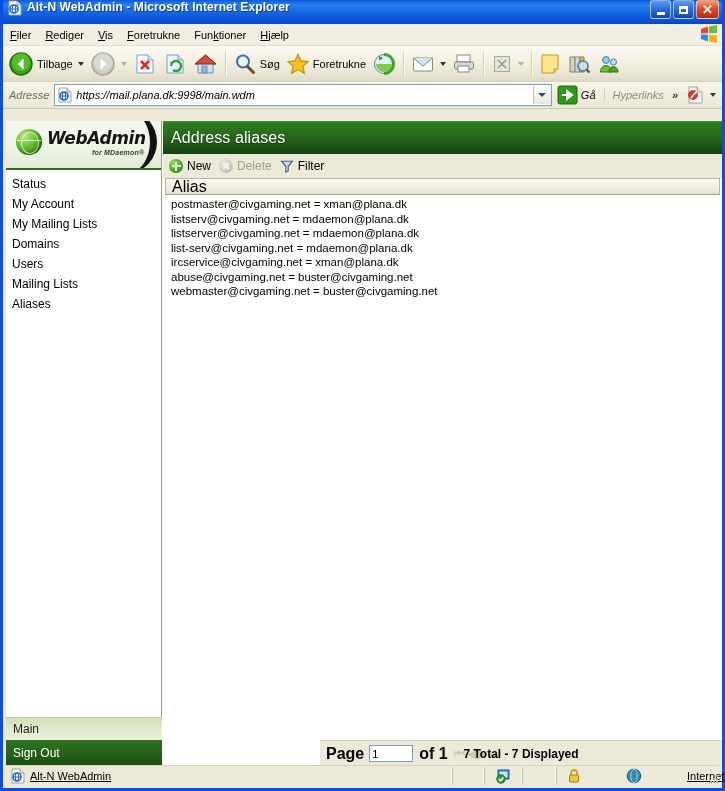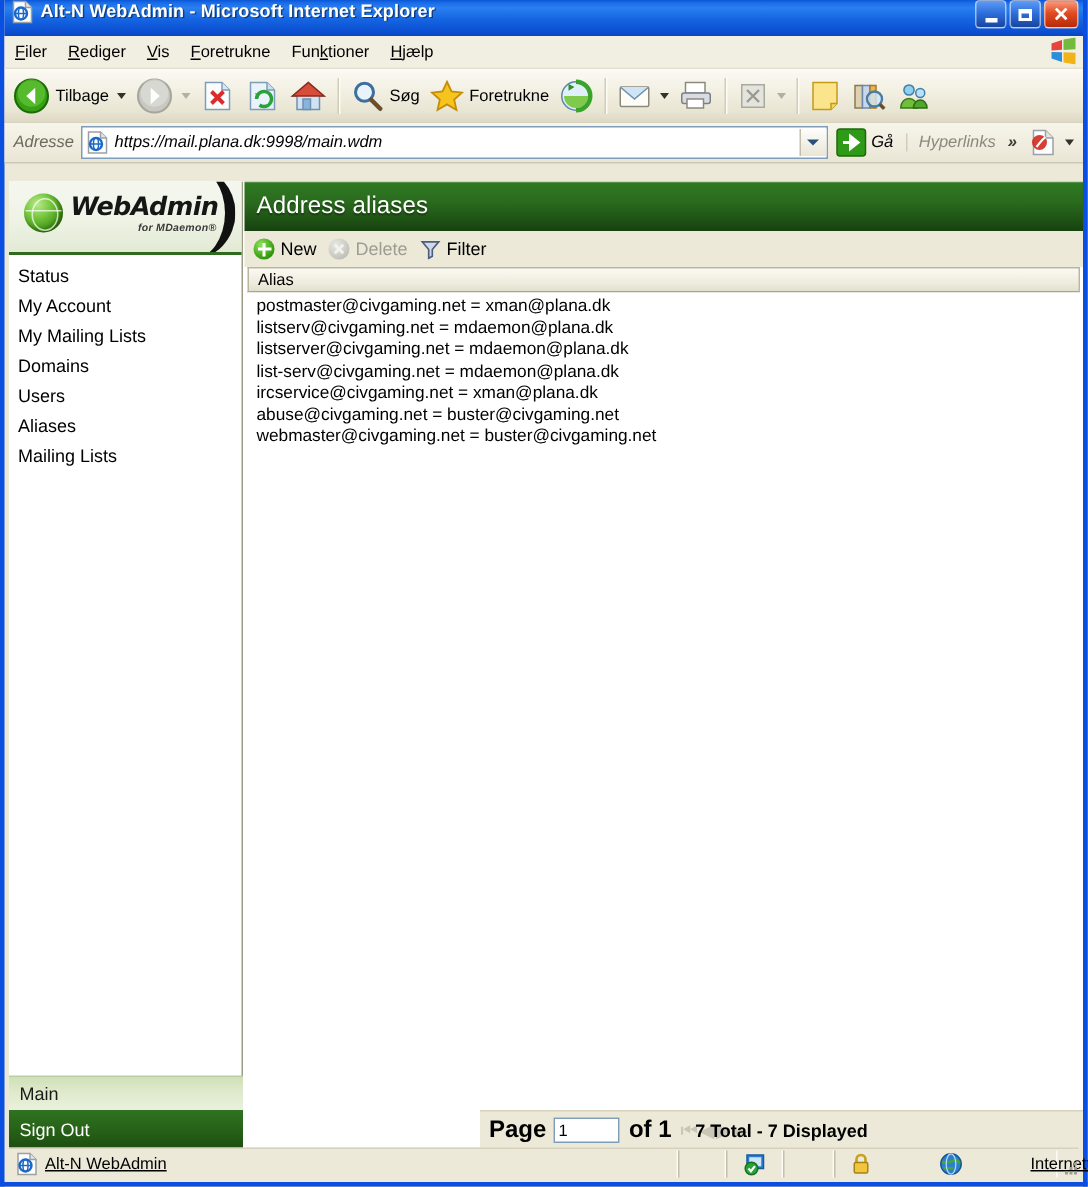--- a/index.html
+++ b/index.html
@@ -181,21 +181,21 @@
   .ic-del{border-radius:50%;background:radial-gradient(circle at 35% 30%,#e8e8e4,#c9c9c2 60%,#adada4);}
   .ic-del:before{content:"";position:absolute;left:3px;top:6px;width:8px;height:2px;background:#f2f2ee;transform:rotate(45deg);}
   .ic-del:after{content:"";position:absolute;left:3px;top:6px;width:8px;height:2px;background:#f2f2ee;transform:rotate(-45deg);}
   .ic-filter{}
   #listhdr{
     height:17px;margin:0 2px;
     background:linear-gradient(180deg,#fbfaf3,#eceadb 70%,#e2dfcd);
     border:1px solid #b9b69f;border-bottom-color:#a8a48d;
     display:flex;align-items:center;box-sizing:border-box;
   }
-  #listhdr .col{font-size:11px;color:#000;padding-left:6px;}
+  #listhdr .col{font-size:16px;color:#000;padding-left:6px;}
   #listbody{
     margin:0 2px;padding-top:2px;background:#fff;
   }
   .row{font-size:11.5px;color:#000;line-height:14.5px;padding-left:6px;white-space:nowrap;}
 
   
   #pagerbar{
     position:absolute;left:157px;bottom:0;right:0;height:26px;
     background:#ece9d8;border-top:1px solid #d6d2bd;
     display:flex;align-items:center;box-sizing:border-box;
@@ -429,22 +429,22 @@
         <span class="sub">for MDaemon®</span>
         <span class="swoosh"></span>
       </div>
 
       <div id="navlist">
         <div class="navitem"><span>Status</span></div>
         <div class="navitem"><span>My Account</span></div>
         <div class="navitem"><span>My Mailing Lists</span></div>
         <div class="navitem"><span>Domains</span></div>
         <div class="navitem"><span>Users</span></div>
+        <div class="navitem"><span>Mailing Lists</span></div>
         <div class="navitem"><span>Aliases</span></div>
-        <div class="navitem"><span>Mailing Lists</span></div>
       </div>
 
       <div id="navbottom">
         <div id="main-btn"><span>Main</span></div>
         <div id="signout-btn"><span>Sign Out</span></div>
       </div>
     </div>
 
     <div id="rightpane">
       <div id="pagehead">

